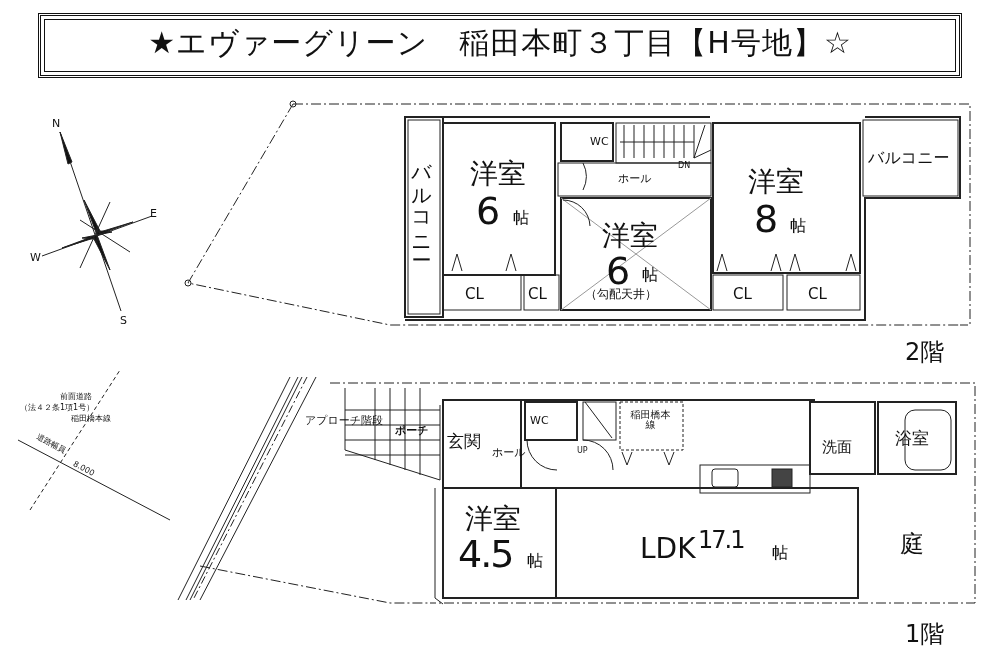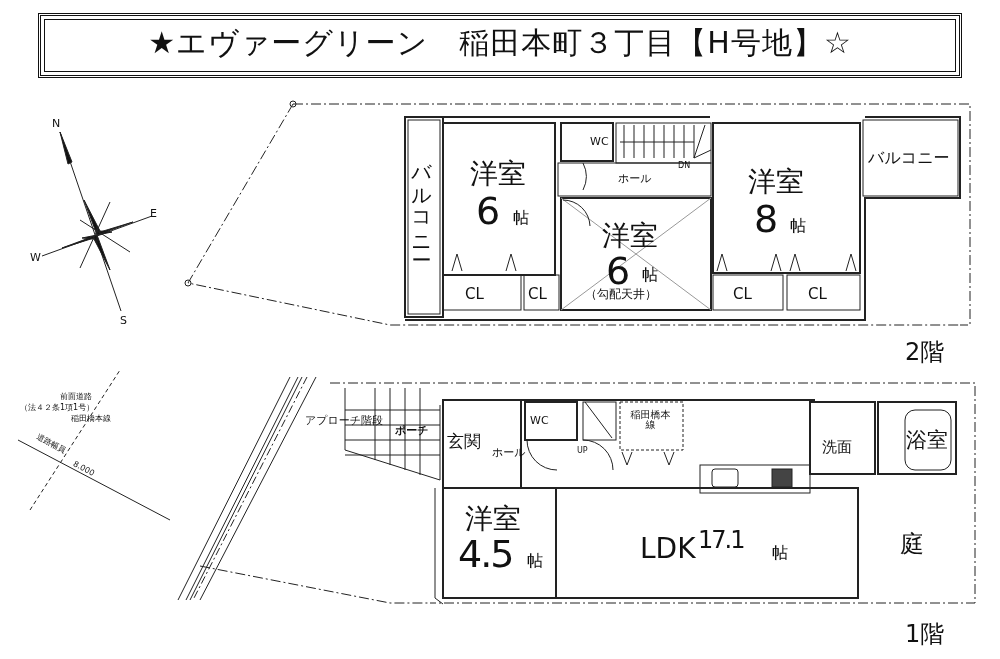--- a/index.html
+++ b/index.html
@@ -167,21 +167,21 @@
 <div class="lbl floor-tag" style="left:905px;top:340px;">2階</div>
 
 <div class="lbl small" style="left:305px;top:415px;">アプローチ階段</div>
 <div class="lbl small" style="left:395px;top:425px;font-weight:bold;">ポーチ</div>
 <div class="lbl" style="left:447px;top:433px;font-size:17px;">玄関</div>
 <div class="lbl small" style="left:492px;top:447px;">ホール</div>
 <div class="lbl small" style="left:530px;top:415px;">WC</div>
 <div class="lbl tiny" style="left:577px;top:447px;">UP</div>
 <div class="lbl" style="left:628px;top:410px;font-size:10px;width:45px;white-space:normal;text-align:center;">稲田橋本線</div>
 <div class="lbl" style="left:822px;top:440px;font-size:15px;">洗面</div>
-<div class="lbl" style="left:895px;top:430px;font-size:21px;margin-left:11px;">浴室</div>
+<div class="lbl" style="left:895px;top:430px;font-size:17px;">浴室</div>
 
 <div class="lbl room-name" style="left:465px;top:505px;">洋室</div>
 <div class="lbl room-num" style="left:458px;top:535px;letter-spacing:-2px;">4.5</div>
 <div class="lbl room-unit" style="left:527px;top:553px;">帖</div>
 
 <div class="lbl" style="left:620px;top:535px;font-size:28px;margin-left:20px;">LDK</div>
 <div class="lbl" style="left:698px;top:528px;font-size:24px;letter-spacing:-2px;">17.1</div>
 <div class="lbl room-unit" style="left:772px;top:545px;">帖</div>
 
 <div class="lbl" style="left:900px;top:532px;font-size:24px;">庭</div>

